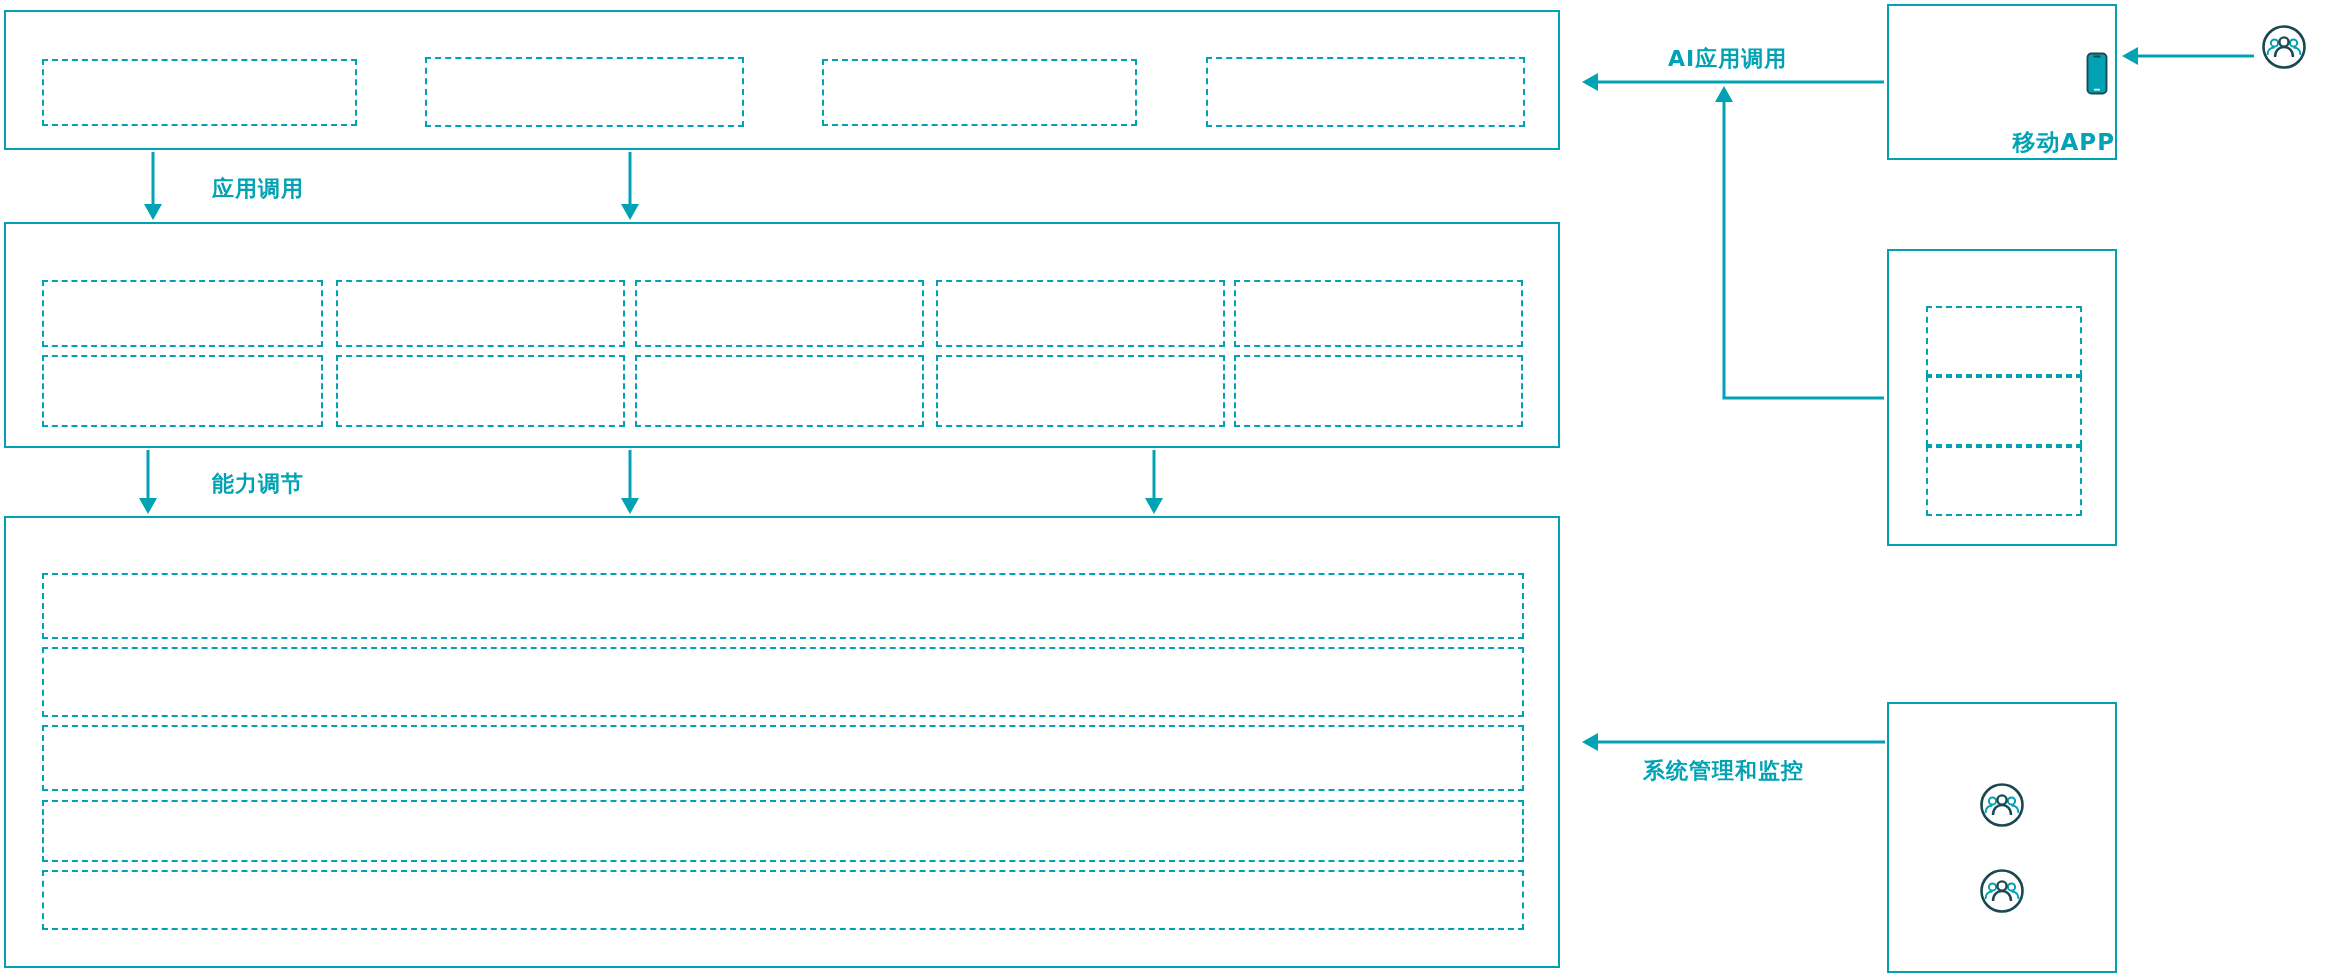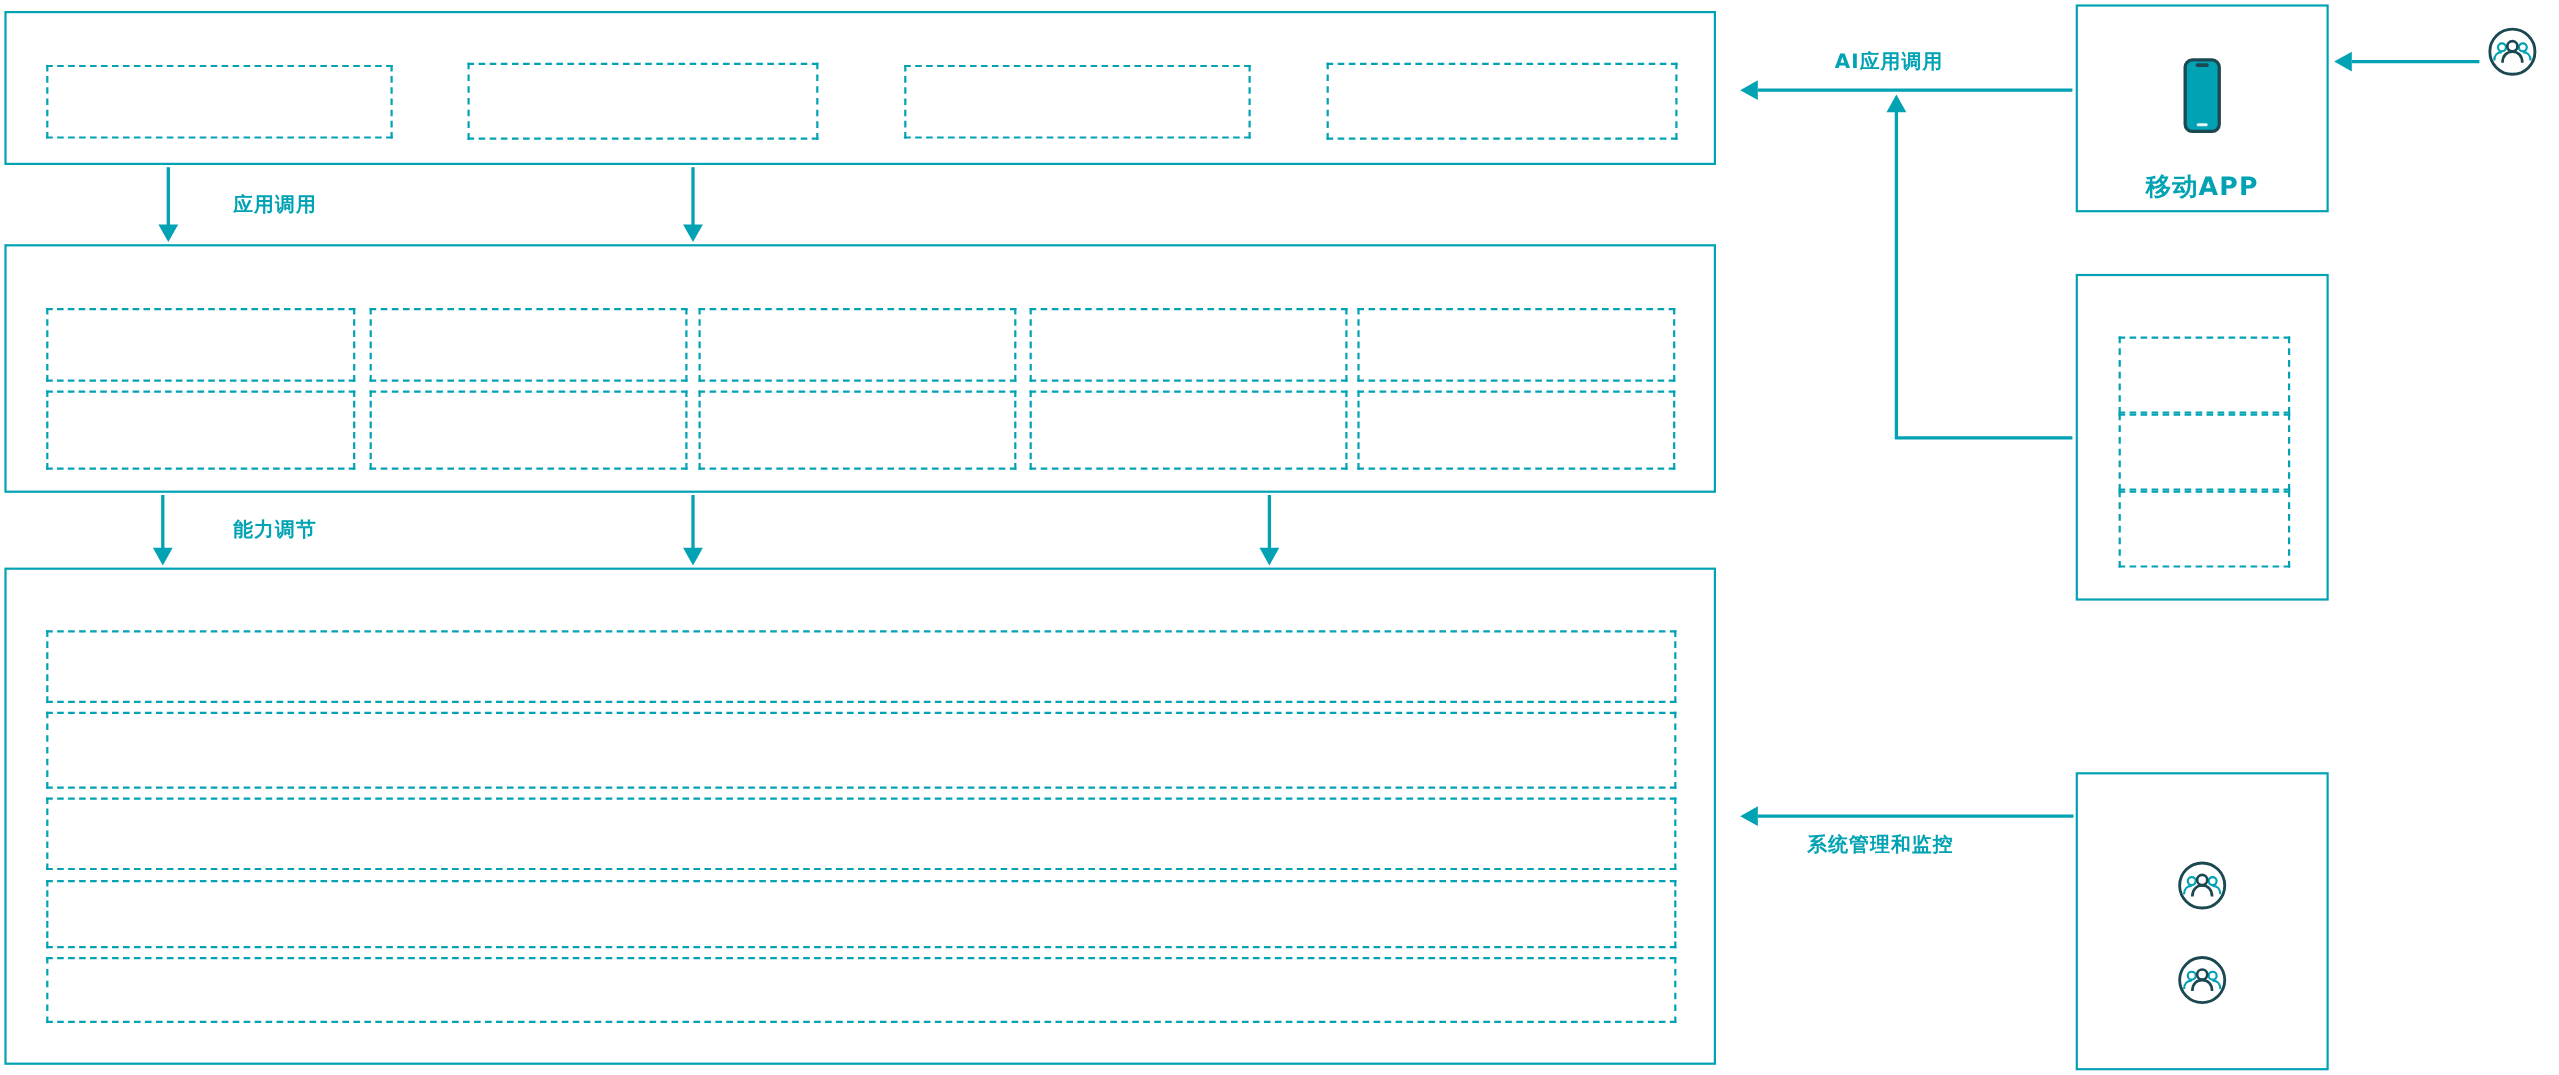--- a/index.html
+++ b/index.html
@@ -4,21 +4,21 @@
 <style>
   * { margin:0; padding:0; box-sizing:border-box; }
   :root { --accent:#00a2b3; --dark:#1c4852; --bg:#ffffff; }
   html,body { background:var(--bg); }
   body { font-family:"DejaVu Sans","Liberation Sans",sans-serif; }
   .canvas { position:relative; width:2326px; height:977px; background:var(--bg); overflow:hidden; }
 
   .box { position:absolute; border:2px solid var(--accent); background:var(--bg); }
   .ph  { position:absolute; border:2px dashed var(--accent); background:transparent; }
 
-  .label { position:absolute; color:var(--accent); font-size:18px; font-weight:600;
+  .label { position:absolute; color:var(--accent); font-size:22px; font-weight:600;
            letter-spacing:1px; white-space:nowrap; line-height:1.2; }
 
   .connectors { position:absolute; left:0; top:0; width:2326px; height:977px; pointer-events:none; }
   .connectors line, .connectors polyline { stroke:var(--accent); stroke-width:3; fill:none; }
   .connectors polygon { fill:var(--accent); stroke:none; }
 
   .mobile-box { display:flex; flex-direction:column; align-items:center; }
   .mobile-box .phone-svg { margin-top:46px; }
   .mobile-label { margin-top:32px; color:var(--accent); font-size:23px; font-weight:600; letter-spacing:1px; }
 
@@ -95,21 +95,21 @@
   <div class="label" style="left:212px; top:471px;text-align:center;">能力调节</div>
 
   <div class="box" style="left:4px; top:516px; width:1556px; height:452px;">
     <div class="ph" style="left:36px; top:55px;  width:1482px; height:66px;"></div>
     <div class="ph" style="left:36px; top:129px; width:1482px; height:70px;"></div>
     <div class="ph" style="left:36px; top:207px; width:1482px; height:66px;"></div>
     <div class="ph" style="left:36px; top:282px; width:1482px; height:62px;"></div>
     <div class="ph" style="left:36px; top:352px; width:1482px; height:60px;"></div>
   </div>
 
-  <div class="box mobile-box" style="left:1887px; top:4px; width:230px; height:189px;">
+  <div class="box mobile-box" style="left:1887px; top:4px; width:230px; height:156px;align-items:flex-end;">
     <svg class="phone-svg" width="36" height="70" viewBox="0 0 36 70">
       <rect x="2.5" y="2.5" width="31" height="65" rx="6.5" fill="var(--accent)" stroke="var(--dark)" stroke-width="3"></rect>
       <rect x="12" y="5.5" width="12" height="3.4" rx="1.7" fill="var(--dark)"></rect>
       <rect x="13" y="60" width="10" height="2.8" rx="1.4" fill="#ffffff" opacity="0.9"></rect>
     </svg>
     <div class="mobile-label">移动APP</div>
   </div>
 
   <div class="box" style="left:1887px; top:249px; width:230px; height:297px;">
     <div class="ph" style="left:37px; top:55px;  width:156px; height:70px;"></div>

